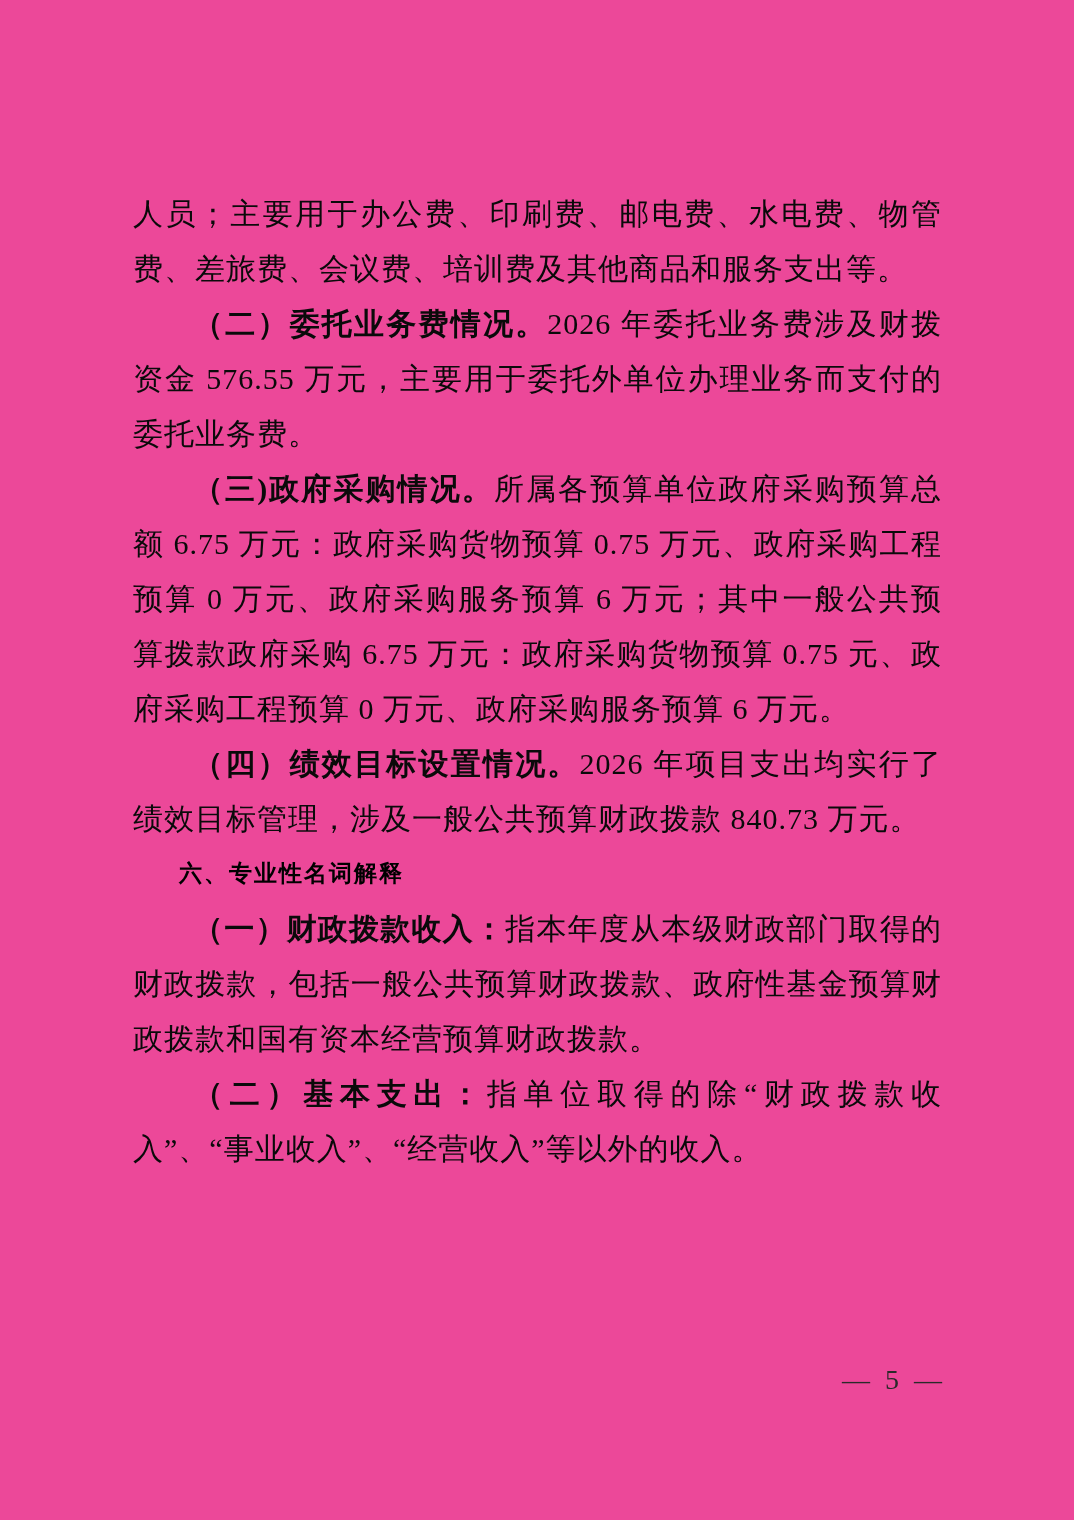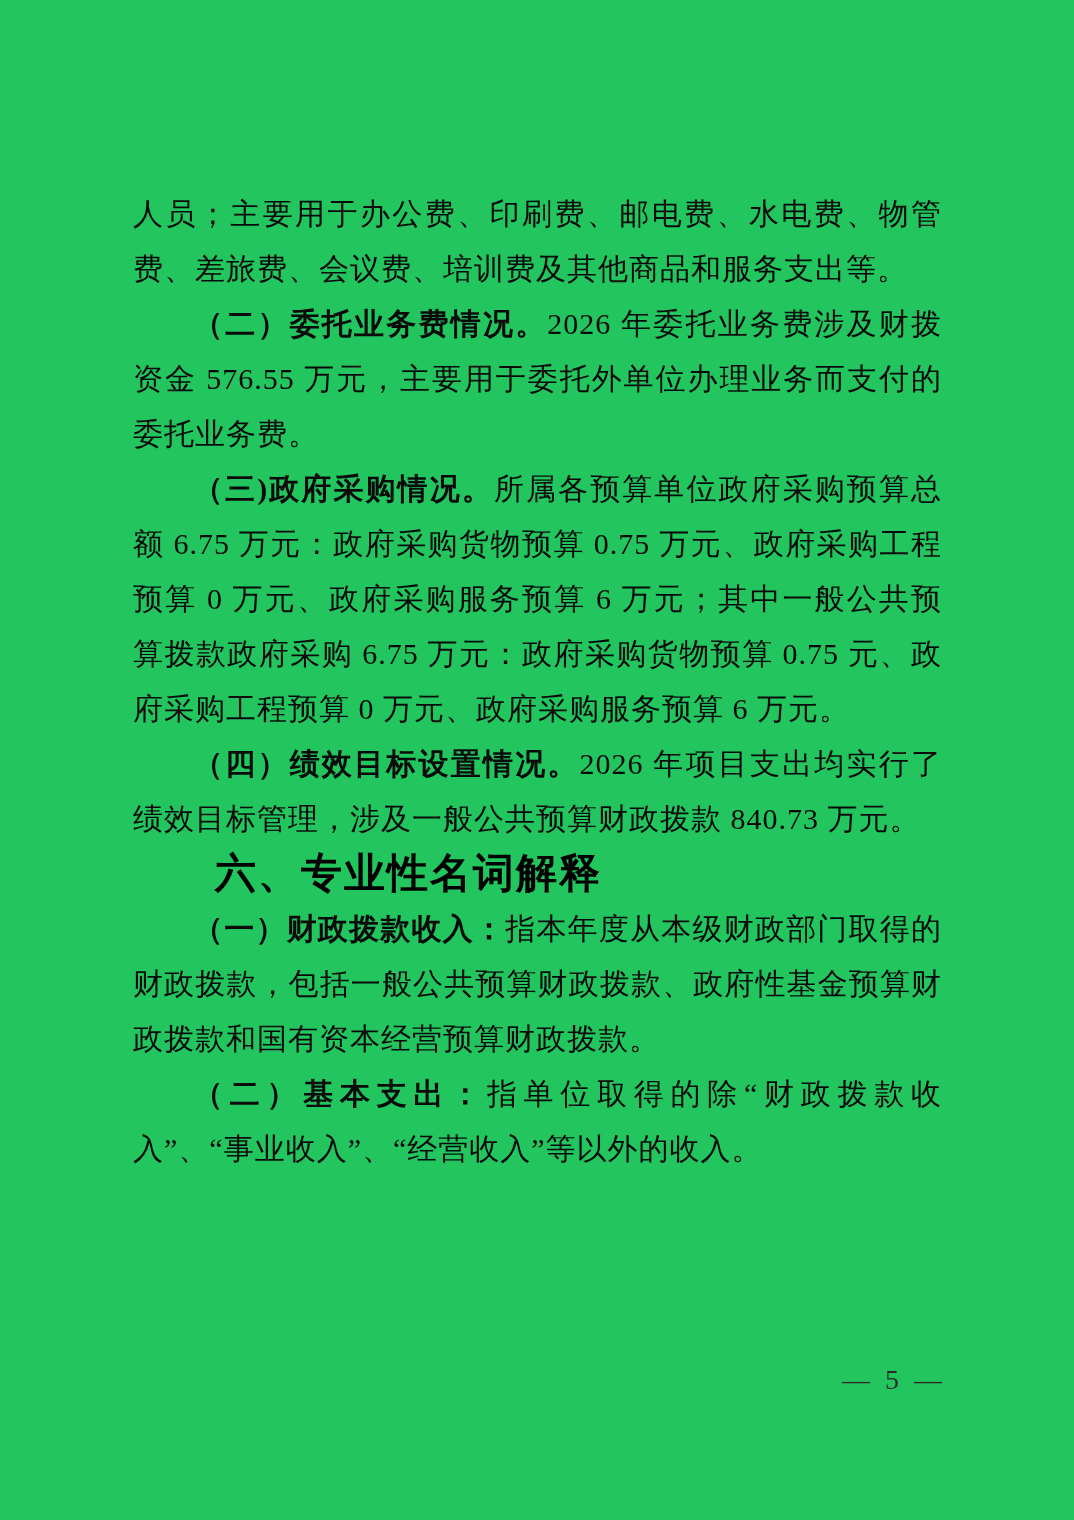--- a/index.html
+++ b/index.html
@@ -4,21 +4,21 @@
 <style>
   html, body {
     margin: 0;
     padding: 0;
     background: #ffffff;
   }
   .page {
     position: relative;
     width: 1074px;
     height: 1520px;
-    background: #22c55e;
+    background: #ec4899;
     overflow: hidden;
     font-family: "Liberation Serif", "DejaVu Serif", serif;
     color: #0a0a0a;
   }
   .content {
     position: absolute;
     left: 133px;
     top: 186px;
     width: 809px;
     font-size: 30px;
@@ -37,21 +37,21 @@
   }
   .lead {
     font-weight: 700;
   }
   .section-heading {
     margin: 0;
     padding: 0;
     text-indent: 2em;
     font-family: "Liberation Sans", "DejaVu Sans", sans-serif;
     font-weight: 700;
-    font-size: 41px;
+    font-size: 23px;
     line-height: 55px;
     letter-spacing: 2px;
     color: #000000;
   }
   .page-footer {
     position: absolute;
     top: 1360px;
     right: 128px;
     font-size: 28px;
     line-height: 40px;

